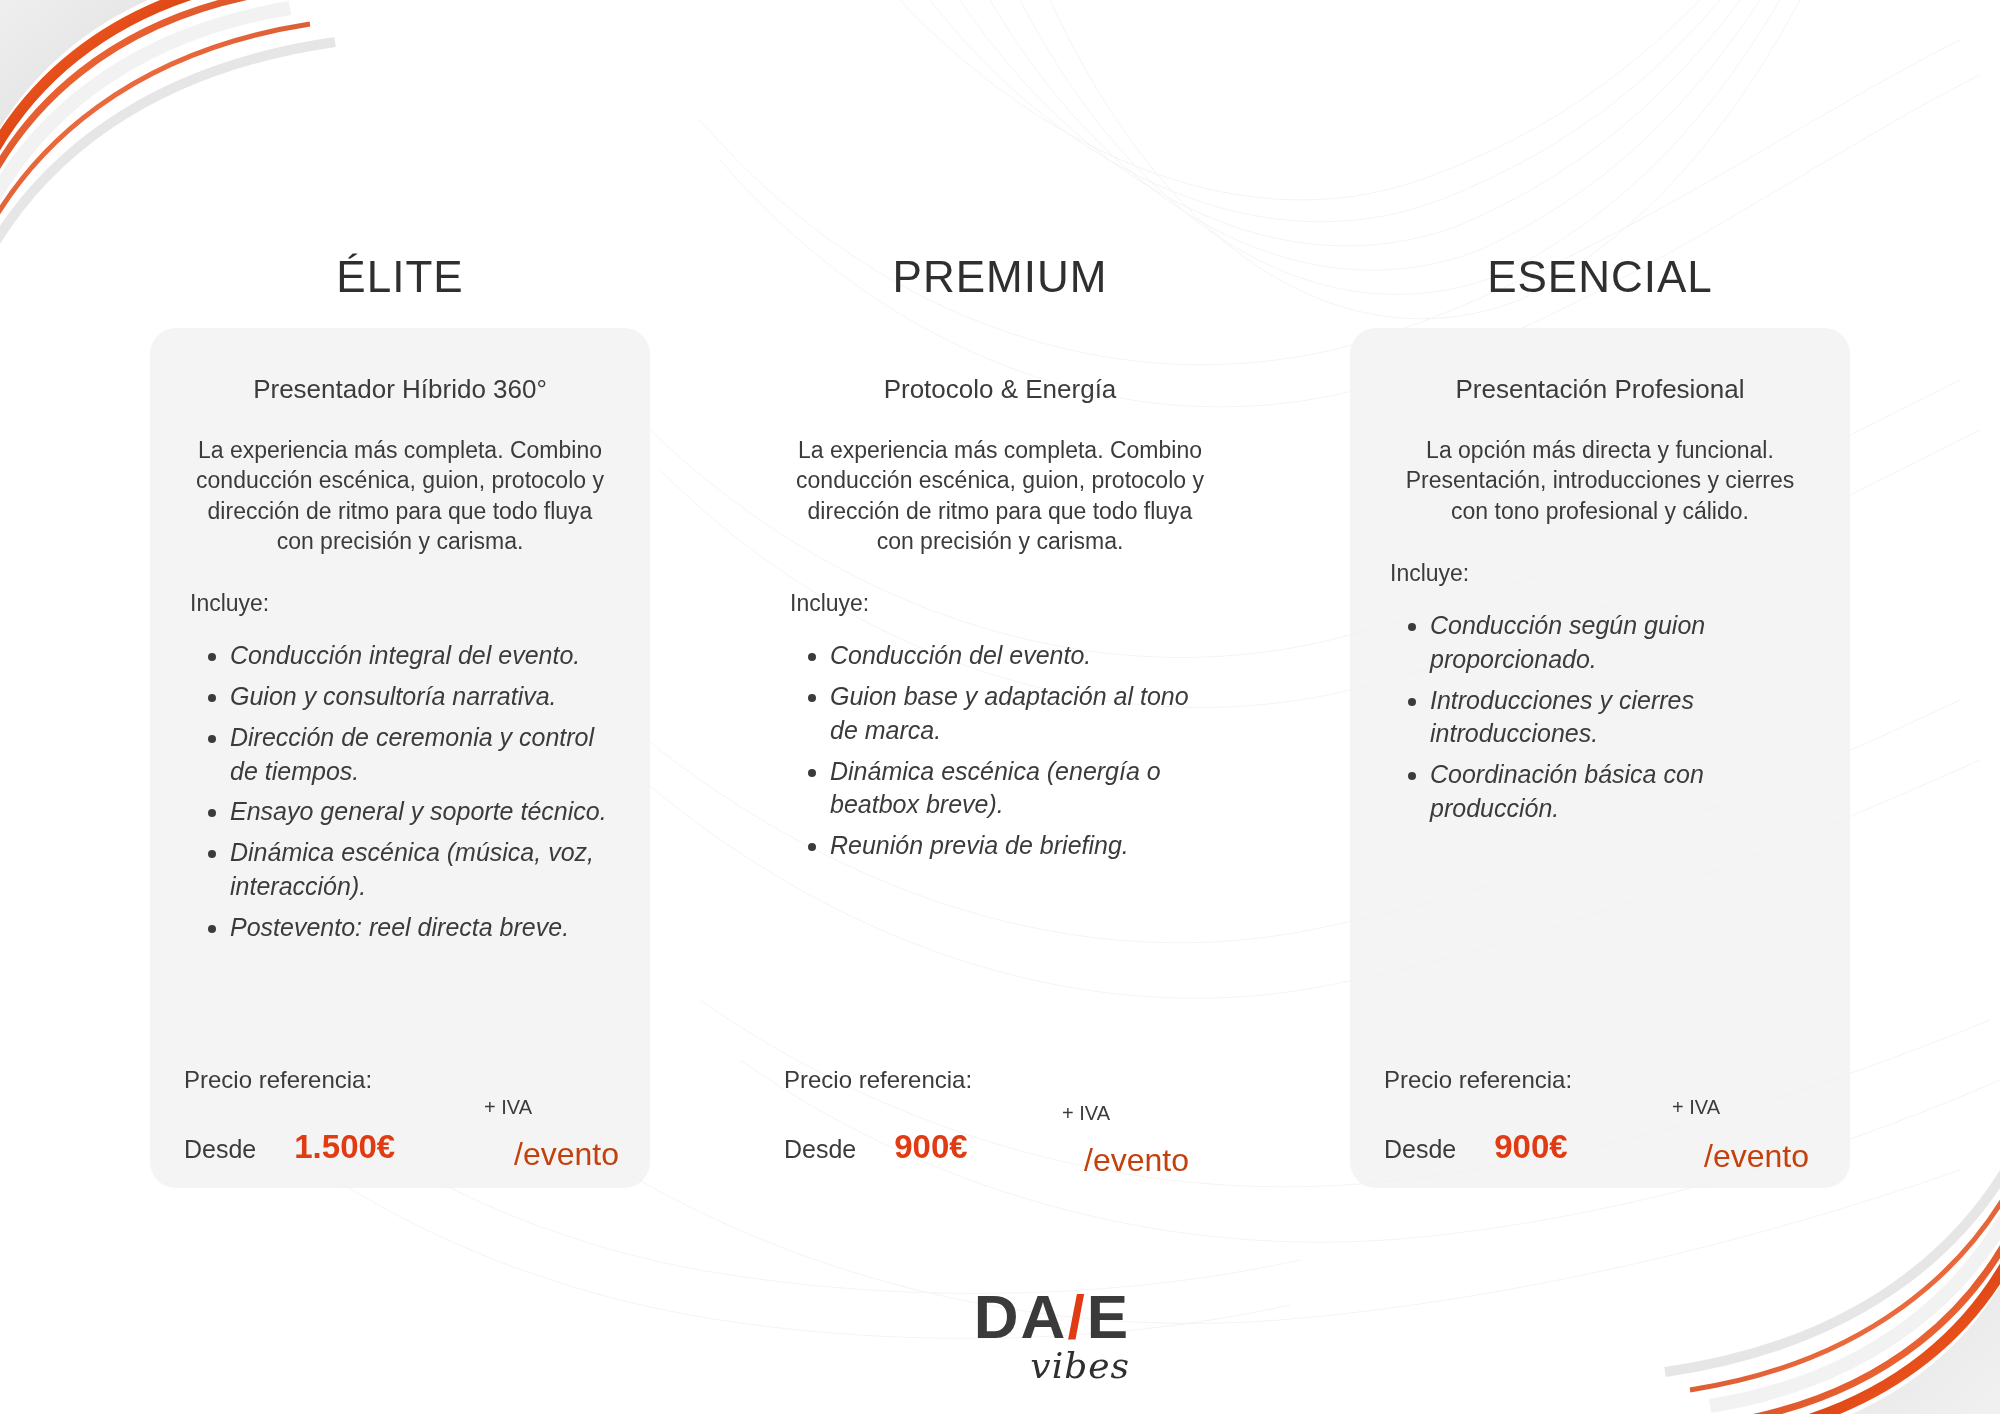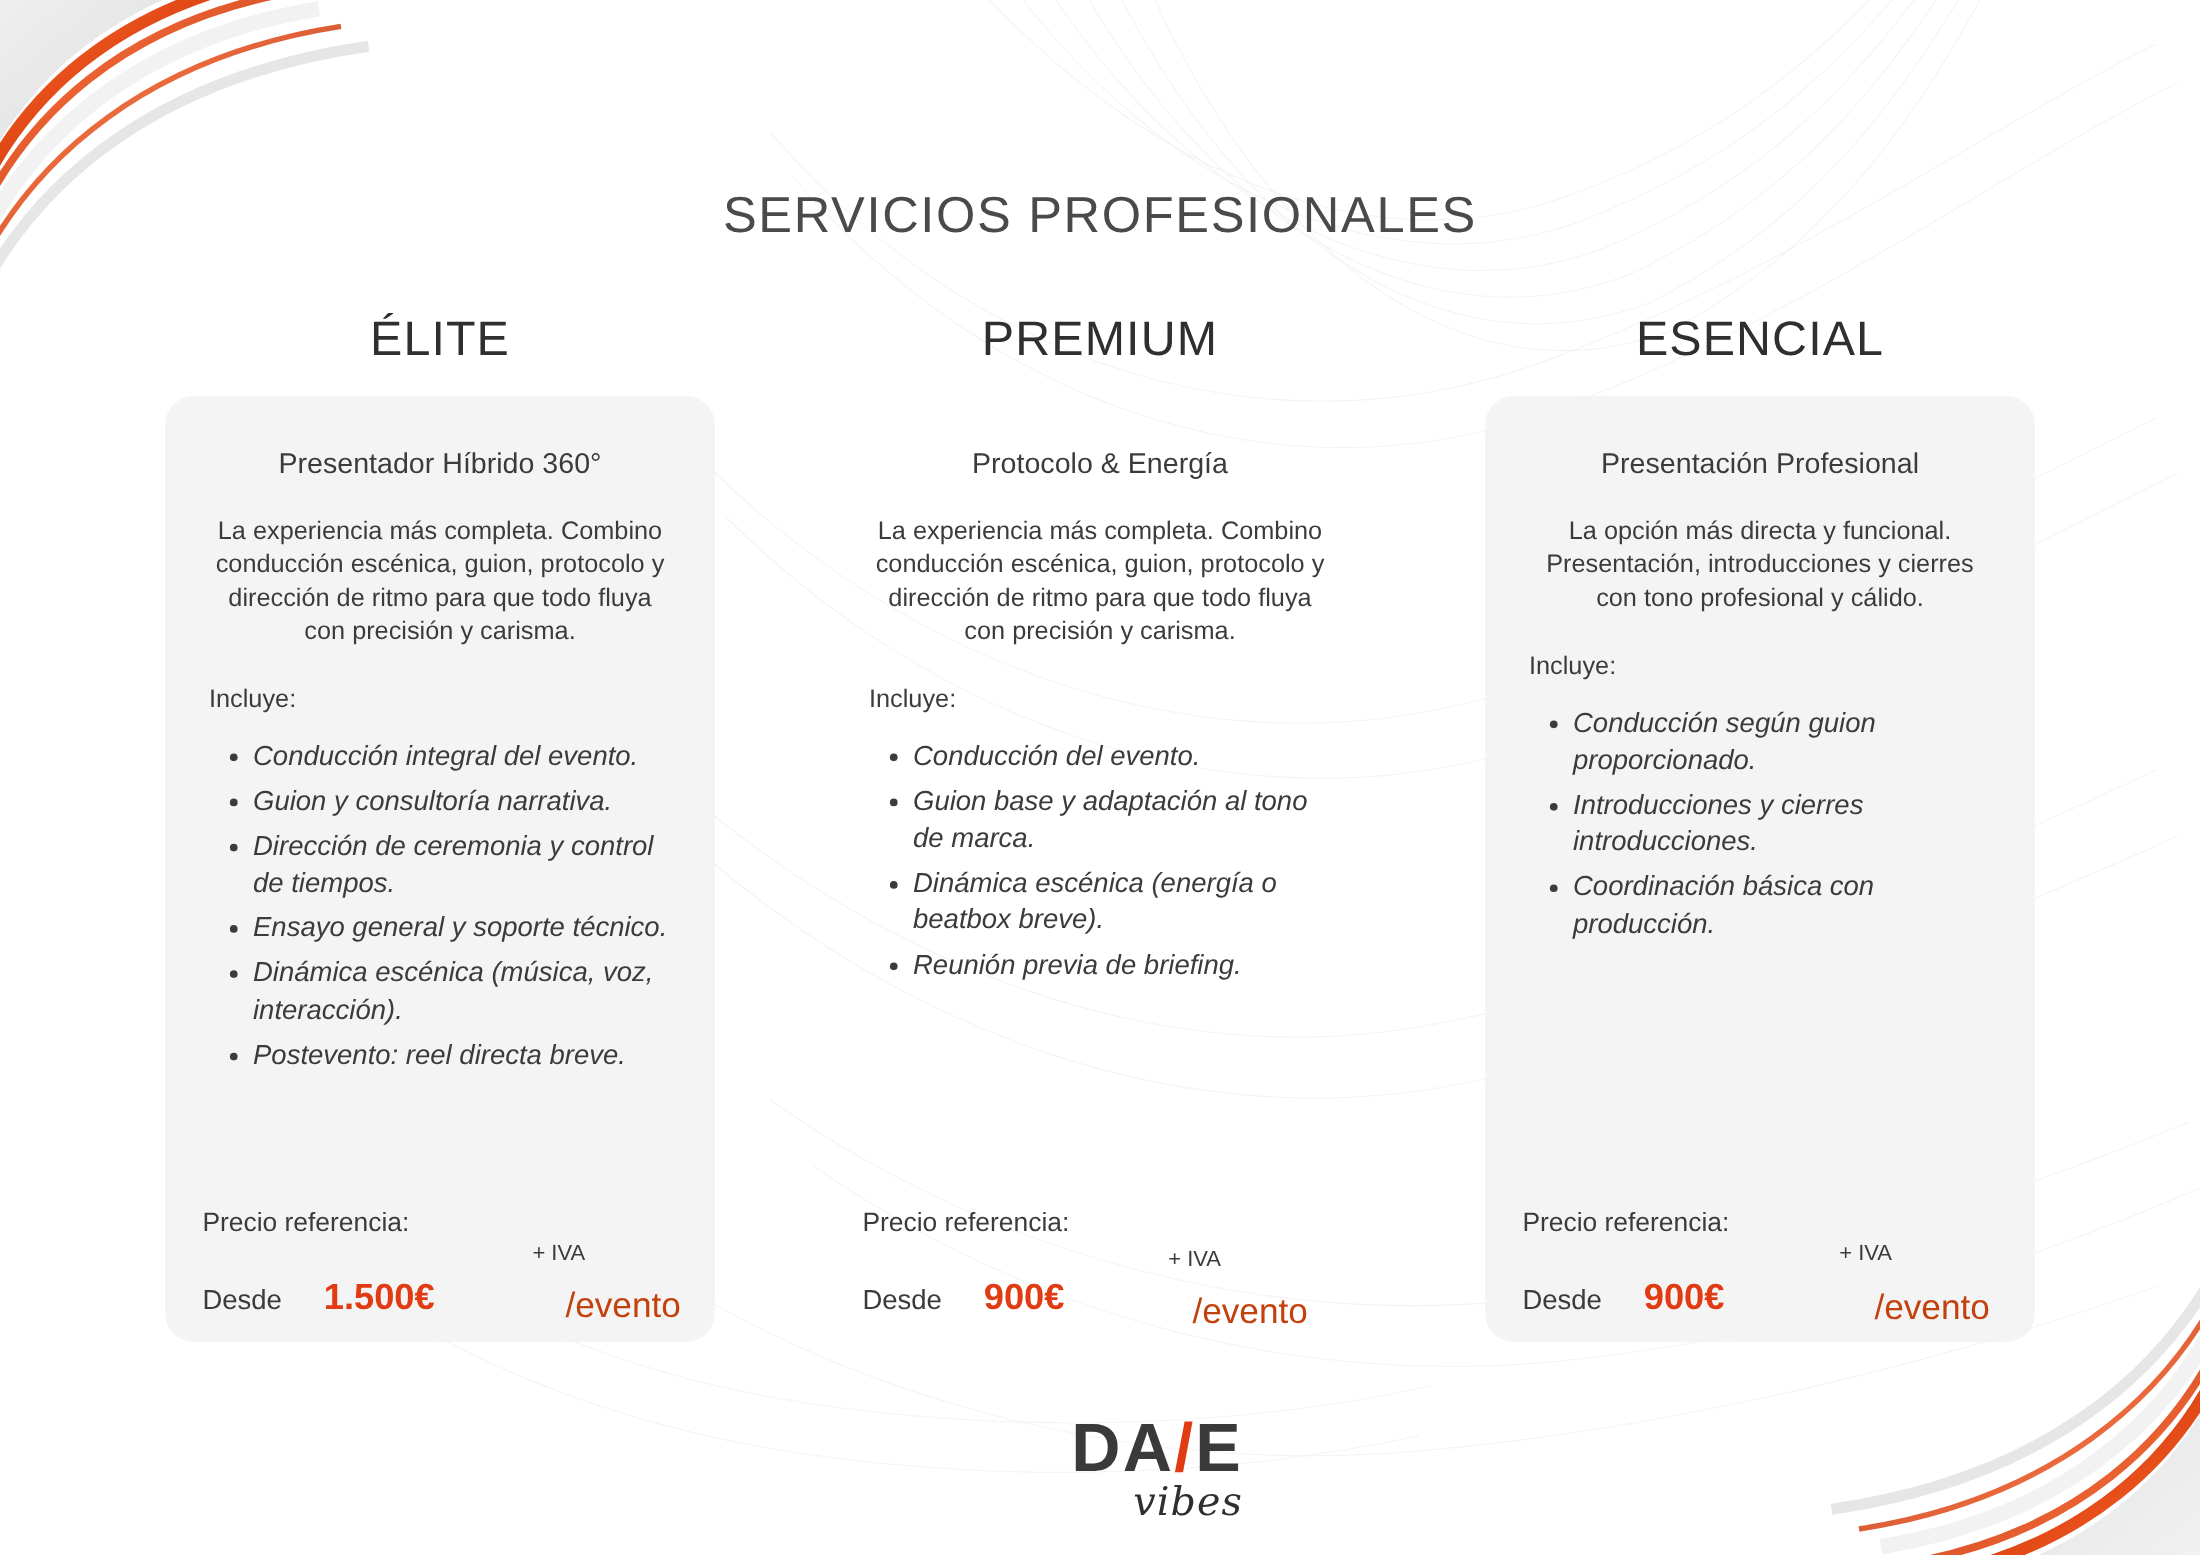--- a/index.html
+++ b/index.html
@@ -64,21 +64,20 @@
     position: relative;
   }
 
   .plan-name {
     text-align: center;
     font-size: 44px;
     letter-spacing: 1px;
     color: #2f2f2f;
     font-weight: 400;
     margin-bottom: 26px;
-    margin-top: 32px;
   }
 
   .card {
     border-radius: 26px;
     padding: 28px 34px 0 34px;
     min-height: 860px;
     position: relative;
     box-sizing: border-box;
   }
   .card.shaded {
@@ -257,21 +256,20 @@
   <path d="M480,160 C440,270 350,350 210,380 L210,420 L520,420 L520,160 Z" fill="url(#gradBR)"></path>
   <path d="M480,150 C435,265 340,345 195,372" fill="none" stroke="url(#gradBRred)" stroke-width="11"></path>
   <path d="M480,128 C432,248 332,332 180,358" fill="none" stroke="url(#gradBRred)" stroke-width="7" opacity=".9"></path>
   <path d="M480,104 C428,230 320,316 160,342" fill="none" stroke="#f1f1f1" stroke-width="14" opacity=".95"></path>
   <path d="M480,84 C424,212 308,300 140,326" fill="none" stroke="url(#gradBRred)" stroke-width="5" opacity=".85"></path>
   <path d="M480,60 C420,194 296,282 115,308" fill="none" stroke="#e6e6e6" stroke-width="10"></path>
 </svg>
 
 <div class="page">
 
-  <div class="main-title">SERVICIOS PROFESIONALES</div>
 
   <div class="columns">
 
     <div class="col col-1">
       <div class="plan-name">ÉLITE</div>
       <div class="card shaded">
         <div class="card-subtitle">Presentador Híbrido 360°</div>
         <div class="card-desc">La experiencia más completa. Combino conducción escénica, guion, protocolo y dirección de ritmo para que todo fluya con precisión y carisma.</div>
         <div class="incluye">Incluye:</div>
         <ul class="features">

